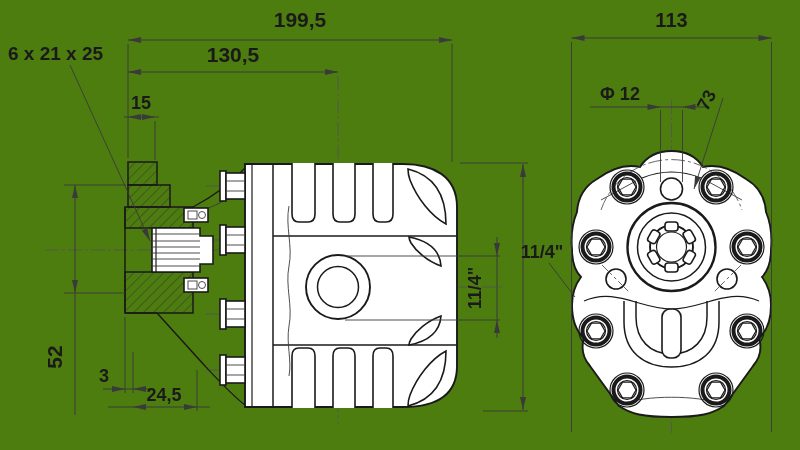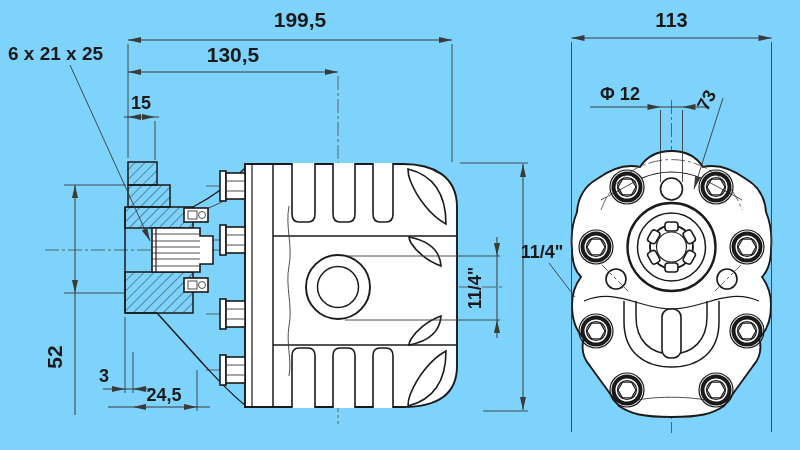--- a/index.html
+++ b/index.html
@@ -1,16 +1,16 @@
 <!DOCTYPE html>
 <html><head>
 <meta charset="utf-8">
 <style>
   html,body{margin:0;padding:0;background:#ffffff;}
-  .stage{width:800px;height:450px;background:#7dd3fc;position:relative;overflow:hidden;}
+  .stage{width:800px;height:450px;background:#4d7c0f;position:relative;overflow:hidden;}
   svg{display:block;}
   text{font-family:"Liberation Sans","DejaVu Sans",sans-serif;font-weight:700;fill:#1a1a1a;}
   .thin{stroke:#3a3a3a;stroke-width:0.9;fill:none;}
   .dim{stroke:#3a3a3a;stroke-width:1;fill:none;}
   .cl{stroke:#555;stroke-width:0.9;fill:none;stroke-dasharray:14 3 3 3;}
   .o1{stroke:#1a1a1a;stroke-width:1.9;fill:#fff;}
   .o2{stroke:#1a1a1a;stroke-width:1.5;fill:none;}
   .o3{stroke:#1a1a1a;stroke-width:1.2;fill:none;}
   .ow{stroke:#1a1a1a;stroke-width:1.6;fill:#fff;}
   .arr{fill:#3a3a3a;stroke:none;}

